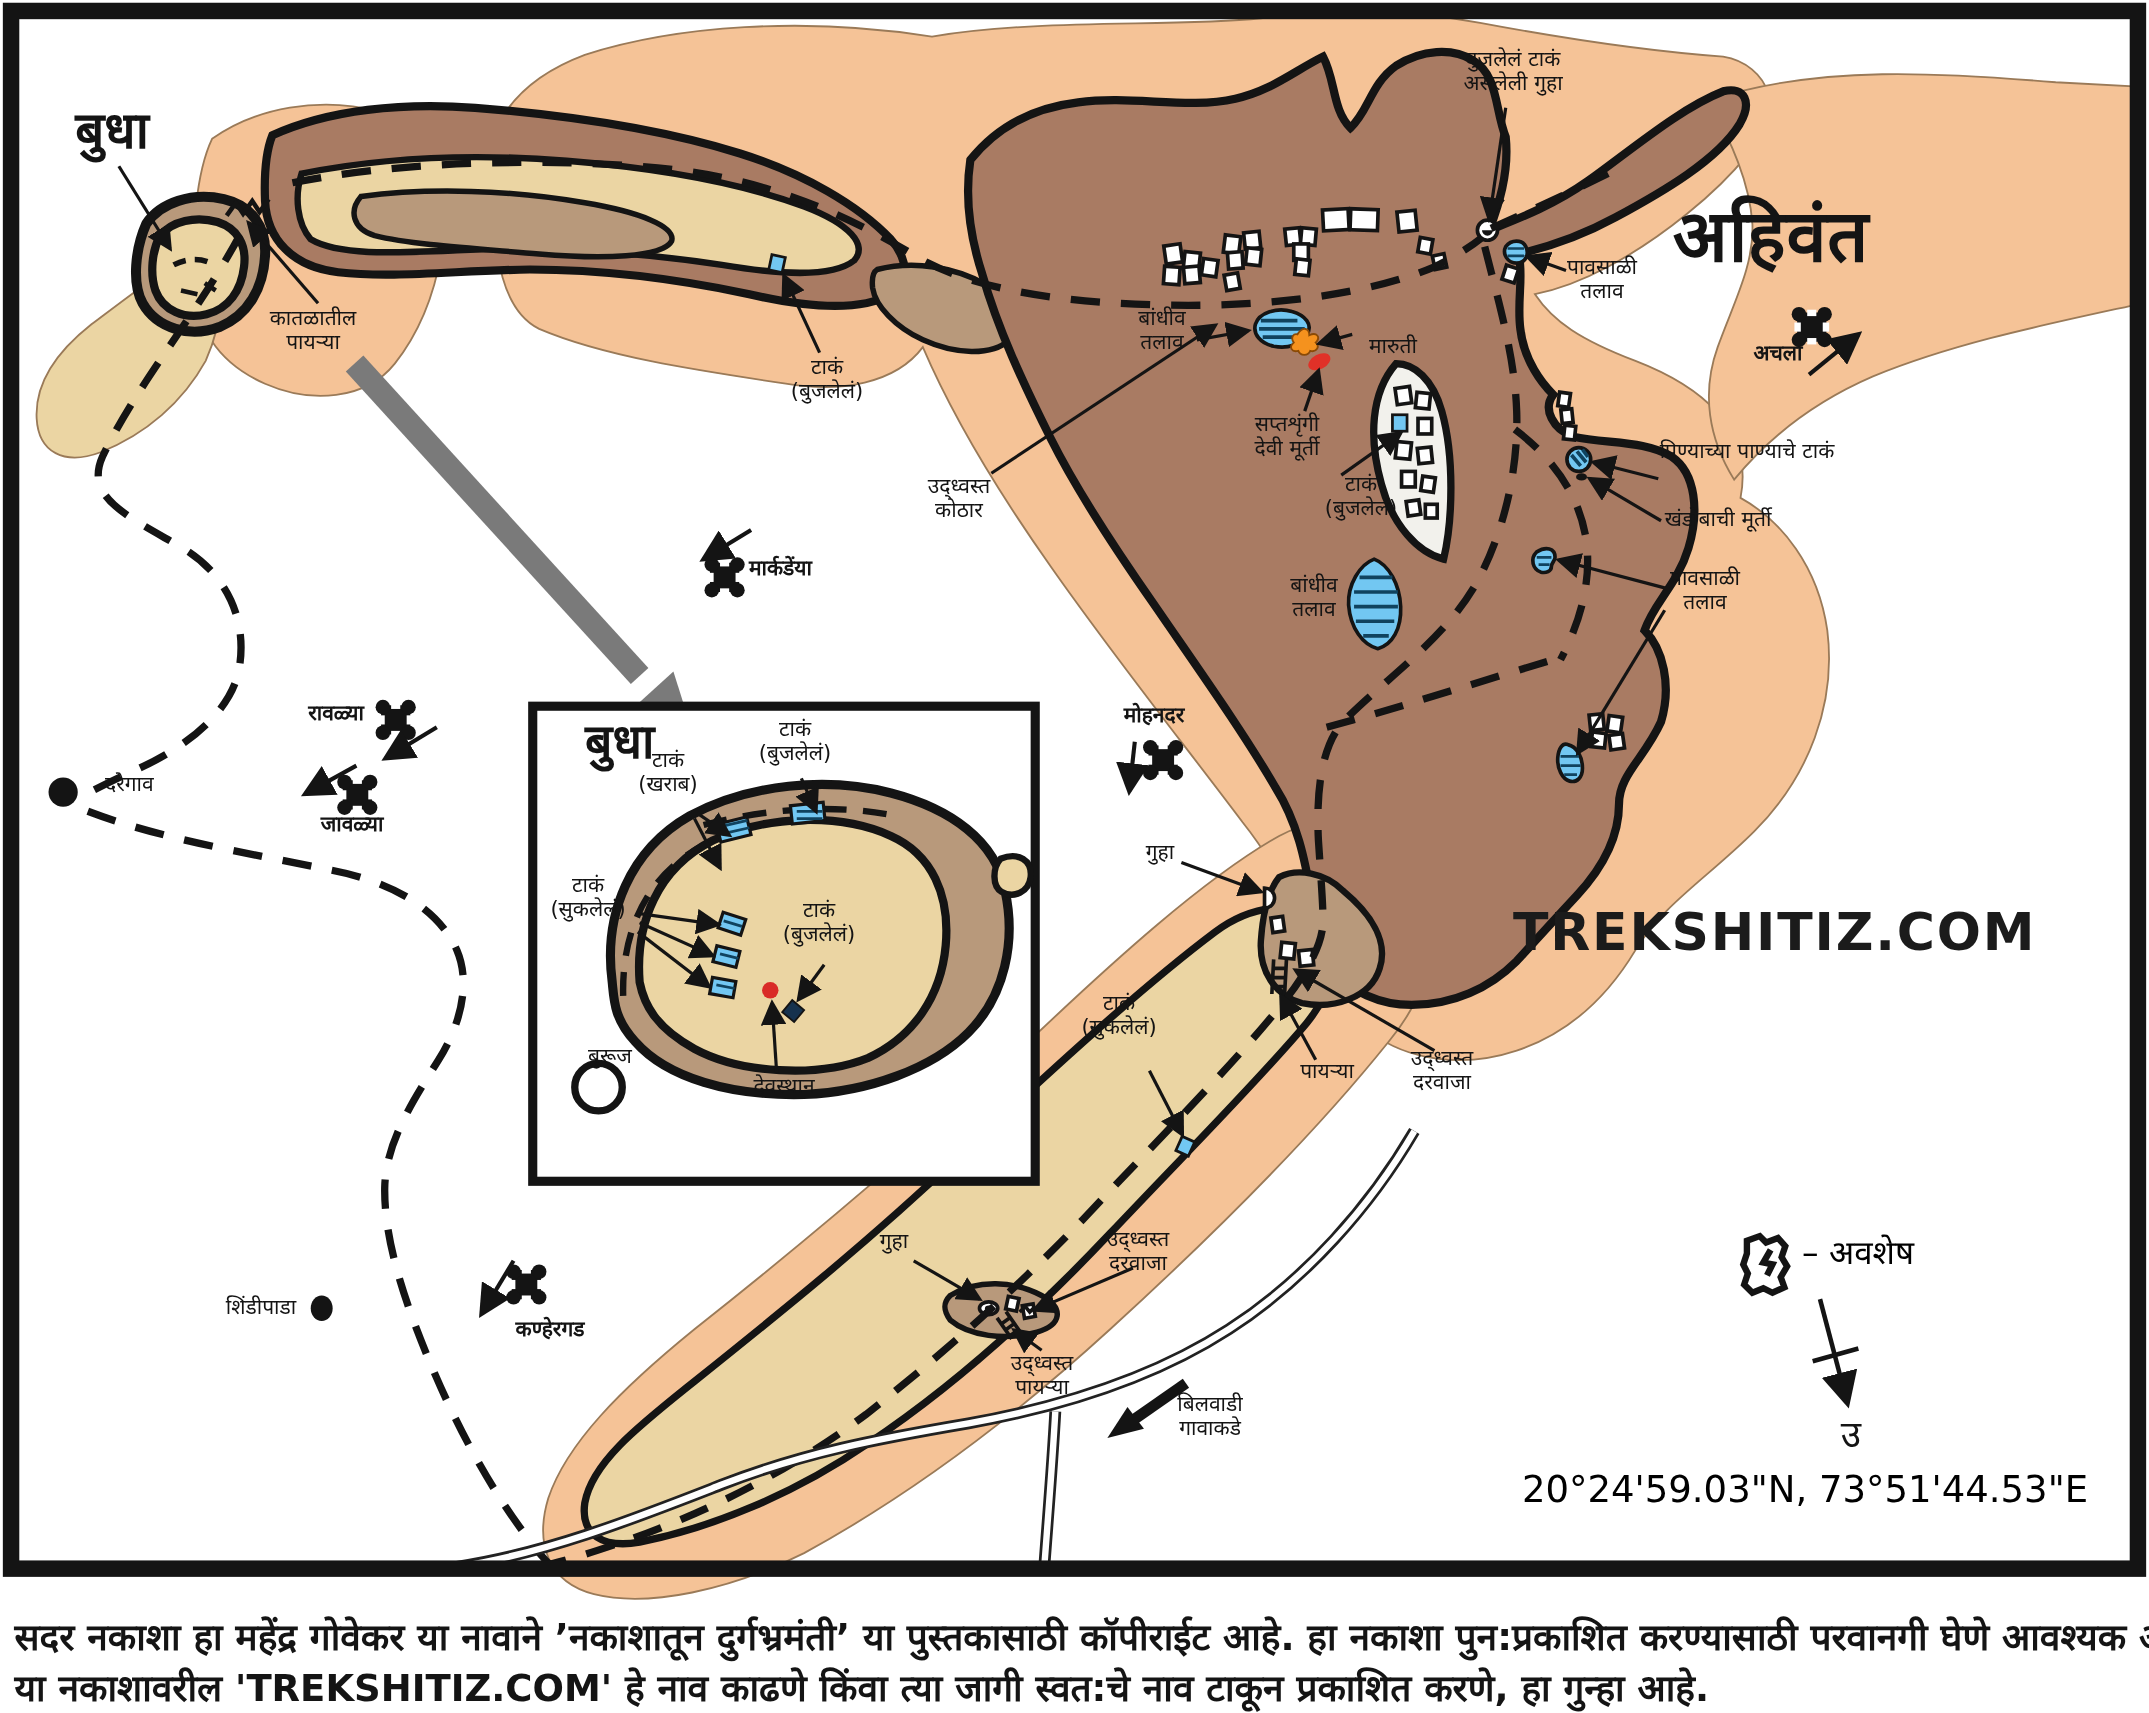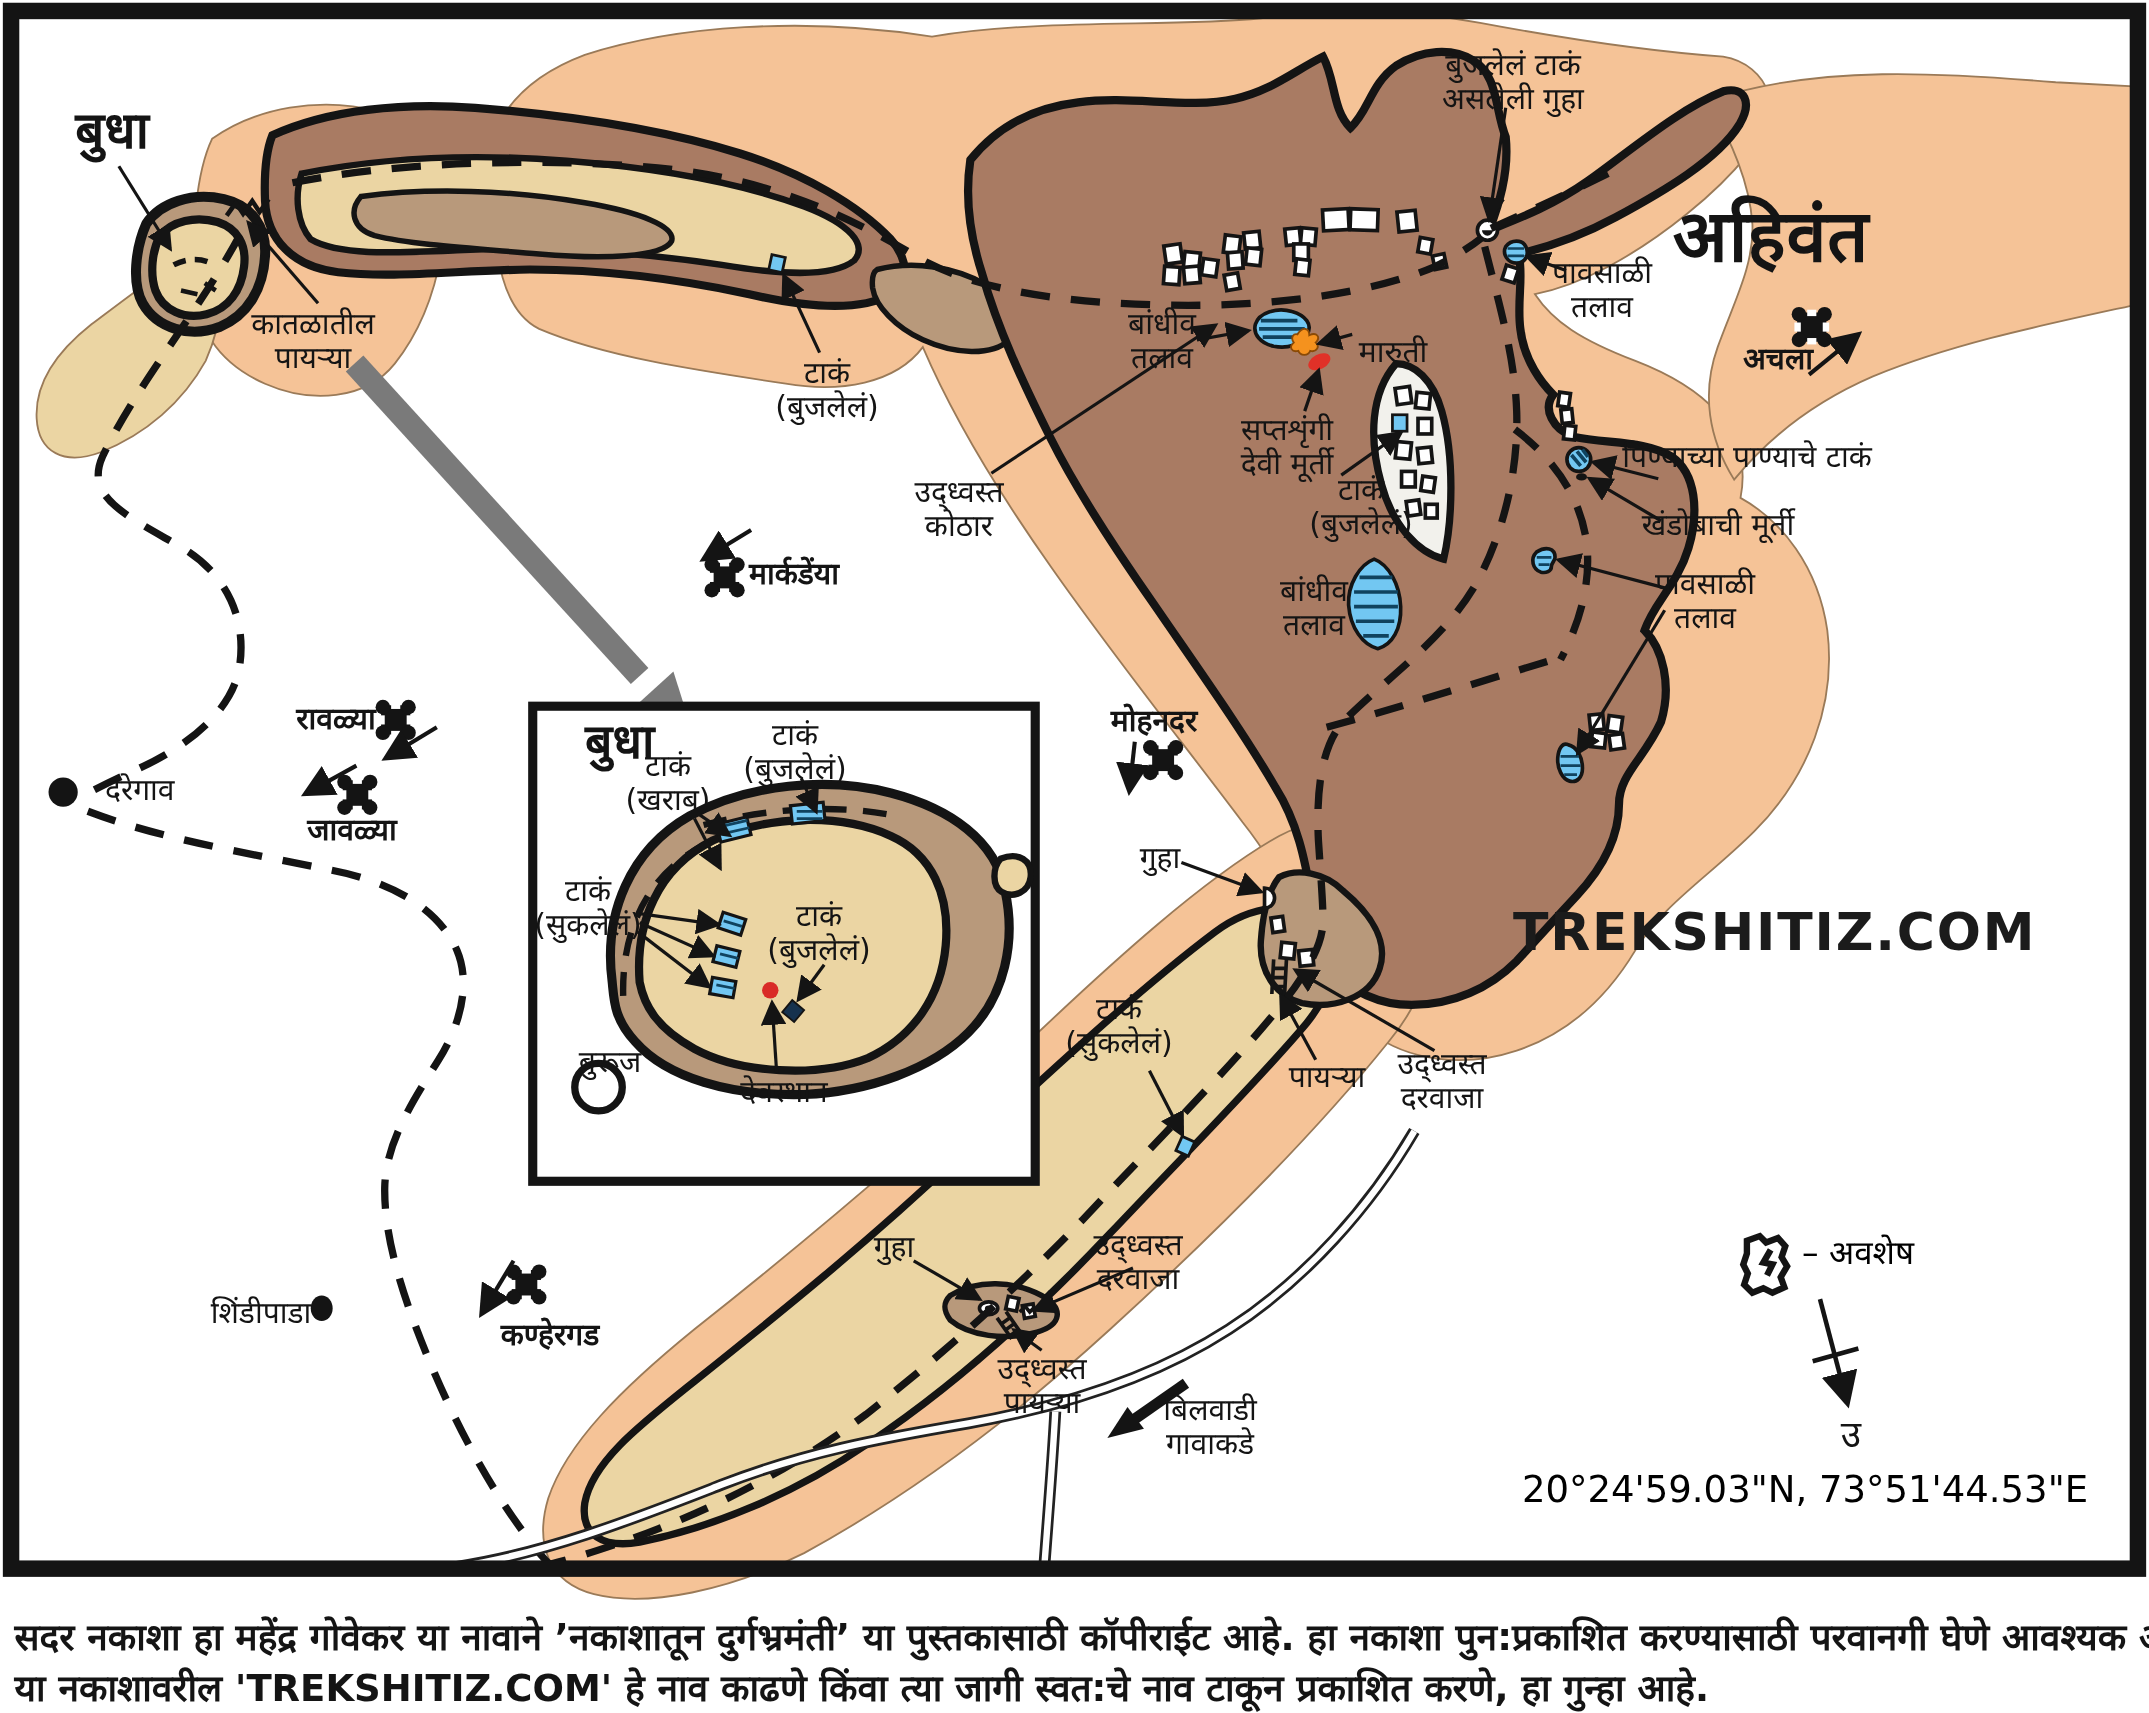--- a/index.html
+++ b/index.html
@@ -1,19 +1,19 @@
 <!DOCTYPE html>
 <html style="font-size:14.6px"><head>
 <meta charset="utf-8">
 <style>
   html,body{margin:0;padding:0;background:#fff;}
   #stage{position:relative;width:2149px;height:1713px;background:#fff;overflow:hidden;
          font-family:"DejaVu Sans","Liberation Sans",sans-serif;color:#141414;}
   #mapsvg{position:absolute;left:0;top:0;z-index:1;}
-  .lbl{position:absolute;font-size:30px;line-height:1.12;text-align:center;
+  .lbl{position:absolute;font-size:21px;line-height:1.12;text-align:center;
        transform:translateX(-50%);white-space:nowrap;z-index:5;}
   .lbl span{display:block;}
   .la{transform:none;text-align:left;}
   .b{font-weight:bold;}
   .red{color:#000000;text-align:center;}
   .big{font-size:51px;font-weight:bold;}
   .huge{font-size:72px;font-weight:bold;letter-spacing:0.9px;}
   .wm{font-size:52px;font-weight:bold;color:#1b1b1b;letter-spacing:1.8px;}
   .coords{font-size:37px;}
   .insettitle{font-size:48px;font-weight:bold;}

